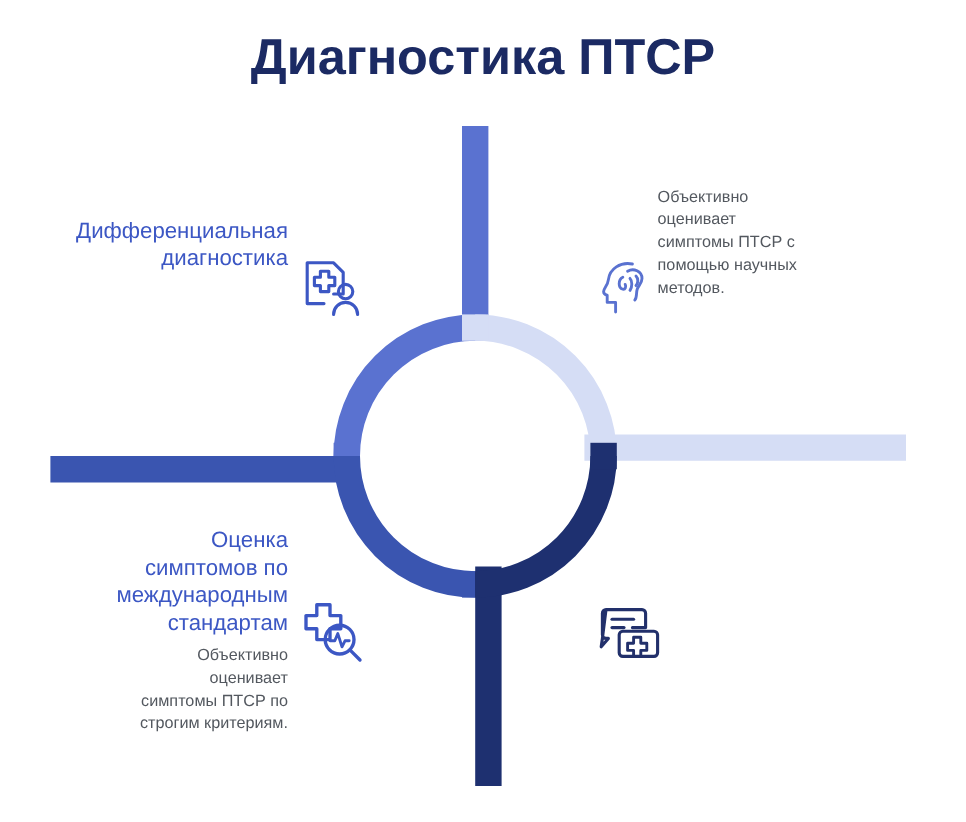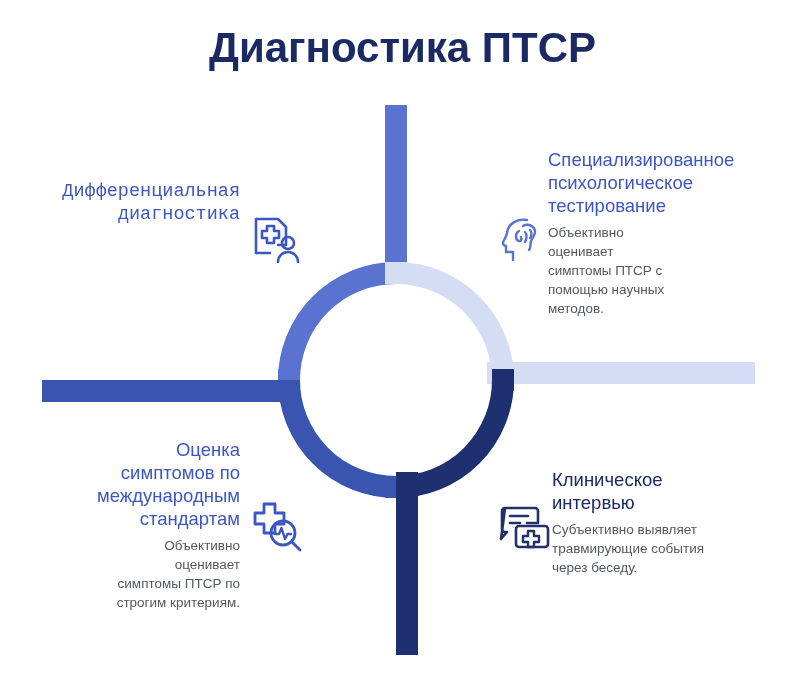--- a/index.html
+++ b/index.html
@@ -65,21 +65,21 @@
     line-height: 19px;
     color: #53585f;
     white-space: pre-line;
     margin-top: 6px;
   }
 
   .align-right { text-align: right; }
   .align-left  { text-align: left; }
 
   
-  #block-diff      { left: 18px;  top: 180px; width: 222px; font-family: Liberation Mono, monospace; }
+  #block-diff      { left: 18px;  top: 180px; width: 222px; }
   #block-testing   { left: 548px; top: 148px; width: 230px; }
   #block-standards { left: 44px;  top: 438px; width: 196px; text-align: right; }
   #block-interview { left: 552px; top: 468px; width: 226px; }
 
   
   .icon {
     position: absolute;
   }
   #icon-diff      { left: 250px; top: 214px; }
   #icon-testing   { left: 497px; top: 214px; }
@@ -119,48 +119,38 @@
       <rect x="492" y="369" width="22" height="22" fill="#1e3070"></rect>
     </g>
   </svg>
 
   <div class="block align-right" id="block-diff">
     <div class="heading">Дифференциальная
 диагностика</div>
   </div>
 
   <div class="block align-left" id="block-testing">
-    <div class="heading">Специализированное
-психологическое
-тестирование</div>
     <div class="body">Объективно
 оценивает
 симптомы ПТСР с
 помощью научных
 методов.</div>
   </div>
 
   <div class="block align-right" id="block-standards">
     <div class="heading">Оценка
 симптомов по
 международным
 стандартам</div>
     <div class="body">Объективно
 оценивает
 симптомы ПТСР по
 строгим критериям.</div>
   </div>
 
-  <div class="block align-left" id="block-interview">
-    <div class="heading navy">Клиническое
-интервью</div>
-    <div class="body">Субъективно выявляет
-травмирующие события
-через беседу.</div>
-  </div>
 
   <svg class="icon" id="icon-diff" width="56" height="56" viewBox="0 0 56 56">
     <path d="M6 5 h22 l8 8 v18 h-8 M6 5 v34 h14" fill="none" stroke="#3c57c4" stroke-width="2.6" stroke-linecap="round" stroke-linejoin="round"></path>
     <path d="M17 12 h7 v5 h5 v7 h-5 v5 h-7 v-5 h-5 v-7 h5 z" fill="none" stroke="#3c57c4" stroke-width="2.6" stroke-linejoin="round"></path>
     <circle cx="38" cy="29" r="6" fill="none" stroke="#3c57c4" stroke-width="2.6"></circle>
     <path d="M28 48 a10 10 0 0 1 20 0" fill="none" stroke="#3c57c4" stroke-width="2.6" stroke-linecap="round"></path>
   </svg>
 
   <svg class="icon" id="icon-testing" width="52" height="52" viewBox="0 0 52 52">
     <path d="M30 6 C20 4 11 10 10 19 C9.5 24 6 26 6 29 C6 31.5 9 32 9 32 L9 38 L16 38 L16 46" fill="none" stroke="#5a72d0" stroke-width="2.4" stroke-linecap="round" stroke-linejoin="round"></path>

